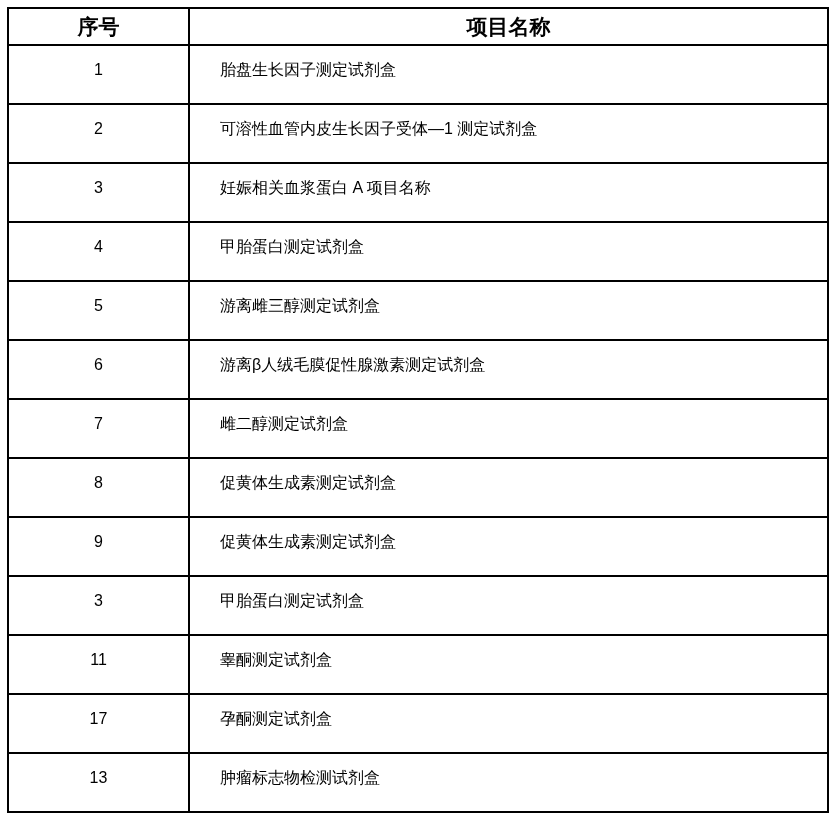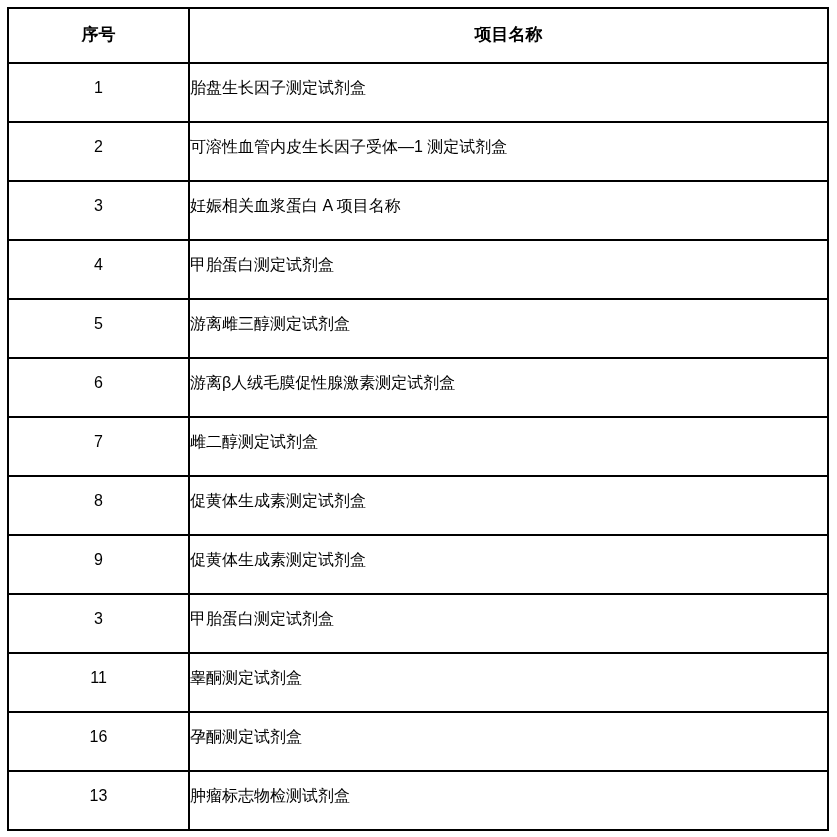--- a/index.html
+++ b/index.html
@@ -20,33 +20,33 @@
     table-layout: fixed;
   }
   .doc-table td, .doc-table th {
     border: 2px solid #000000;
     vertical-align: middle;
     font-size: 16px;
     line-height: 1.2;
     box-sizing: border-box;
   }
   .doc-table th {
-    height: 55px;
+    height: 37px;
     font-weight: bold;
-    font-size: 17px;
+    font-size: 21px;
     text-align: center;
     padding: 0;
   }
   .doc-table td {
     height: 59px;
     padding: 0 0 9px 0;
   }
   .col-index { width: 181px; }
   td.cell-index { text-align: center; }
-  td.cell-name  { text-align: left; }
+  td.cell-name  { text-align: left; padding-left: 30px; }
 </style>
 </head>
 <body>
 
 <table class="doc-table">
   <colgroup>
     <col class="col-index">
     <col>
   </colgroup>
   <tbody>
@@ -92,21 +92,21 @@
     </tr>
     <tr>
       <td class="cell-index">3</td>
       <td class="cell-name">甲胎蛋白测定试剂盒</td>
     </tr>
     <tr>
       <td class="cell-index">11</td>
       <td class="cell-name">睾酮测定试剂盒</td>
     </tr>
     <tr>
-      <td class="cell-index">16</td>
+      <td class="cell-index">17</td>
       <td class="cell-name">孕酮测定试剂盒</td>
     </tr>
     <tr>
       <td class="cell-index">13</td>
       <td class="cell-name">肿瘤标志物检测试剂盒</td>
     </tr>
   </tbody>
 </table>
 
 </body></html>

